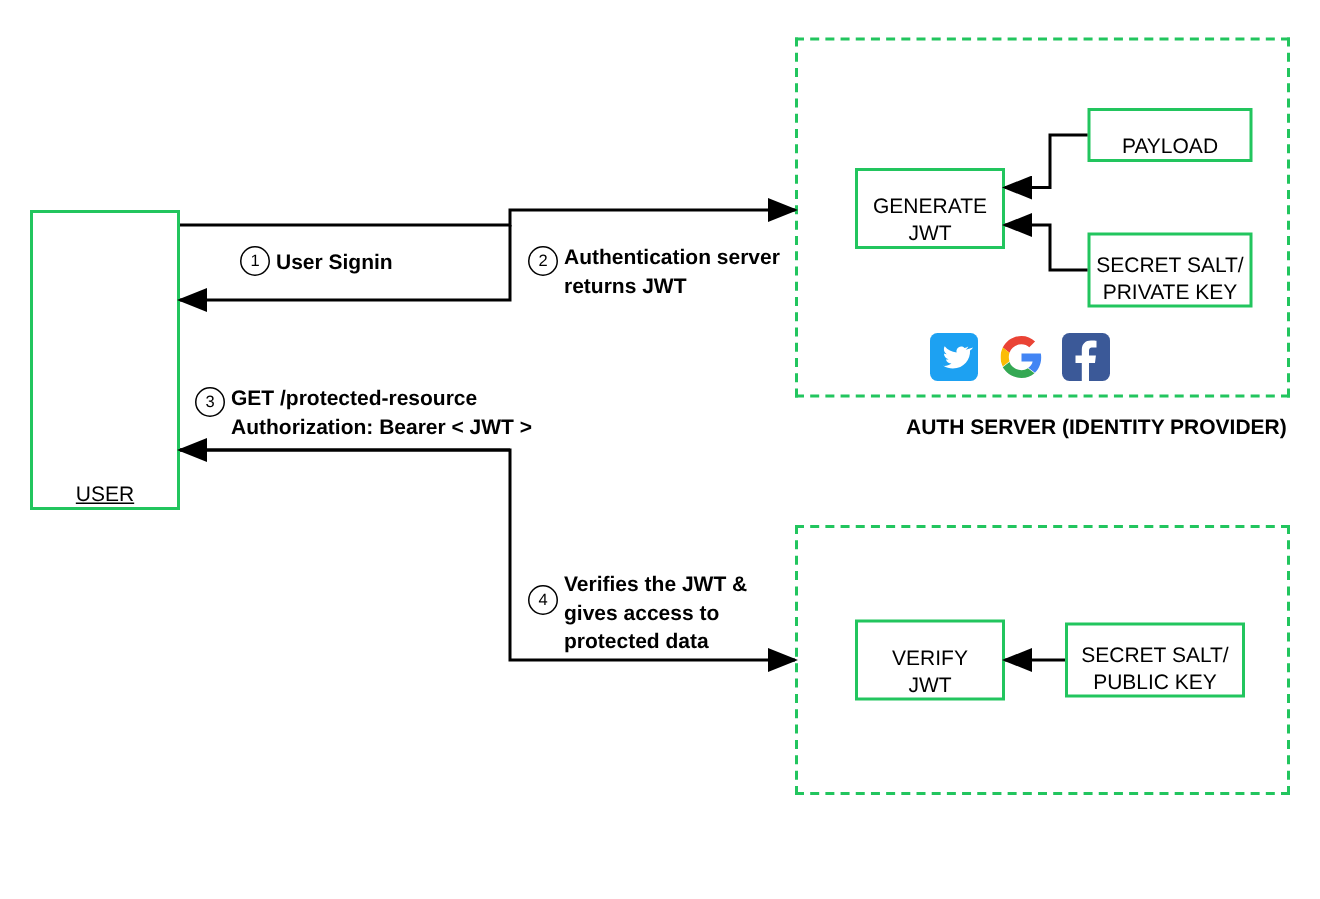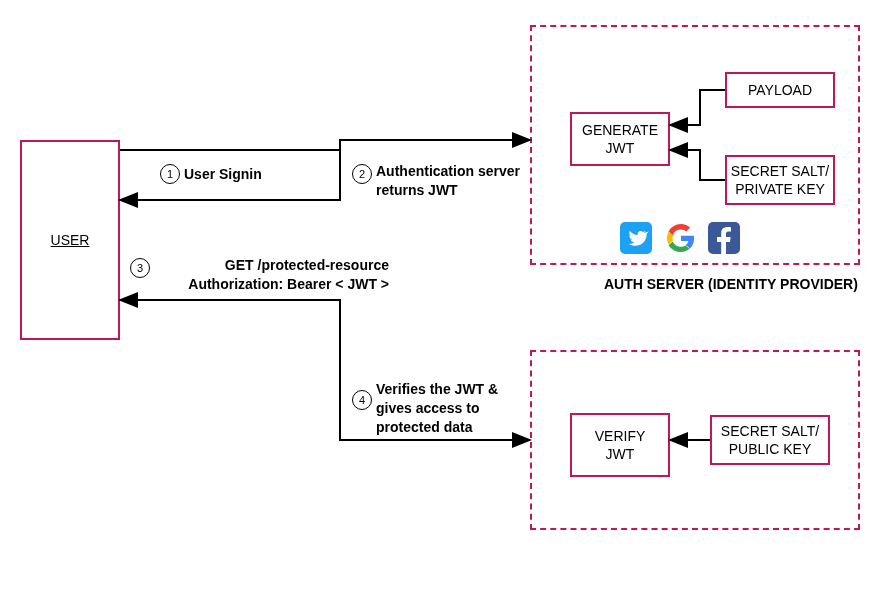--- a/index.html
+++ b/index.html
@@ -11,24 +11,24 @@
     font-family: "Comic Sans MS", "Segoe Script", "Segoe UI", sans-serif;
     color: #000;
   }
   .canvas {
     position: relative;
     width: 880px;
     height: 599px;
   }
   .box {
     position: absolute;
-    border: 2px solid #be185d;
+    border: 2px solid #22c55e;
     box-sizing: border-box;
     display: flex;
-    align-items: center;
+    align-items: flex-end;
     justify-content: center;
     text-align: center;
     font-size: 14px;
     line-height: 1.3;
     background: #fff;
   }
   .dashed {
     border-style: dashed;
   }
   .label {
@@ -109,21 +109,21 @@
   </div>
   <div class="icon" style="left:708px; top:222px;">
     <svg width="32" height="32" viewBox="0 0 32 32">
       <rect x="0" y="0" width="32" height="32" rx="5" fill="#3b5998"></rect>
       <path fill="#fff" d="M18 32V20h4l.6-5H18v-3c0-1.4.4-2.4 2.4-2.4H23V5.2C22.6 5.1 21 5 19.3 5 15.7 5 13.2 7.2 13.2 11.2V15H9v5h4.2v12H18z"></path>
     </svg>
   </div>
 
   <div class="box dashed" style="left:530px; top:350px; width:330px; height:180px; background:transparent;"></div>
 
-  <div class="box" style="left:570px; top:413px; width:100px; height:64px; white-space:pre-line;">
+  <div class="box" style="left:570px; top:413px; width:100px; height:54px; white-space:pre-line;">
     <span style="white-space:pre-line;">VERIFY
 JWT</span>
   </div>
 
   <div class="box" style="left:710px; top:415px; width:120px; height:50px; white-space:pre-line;">
     <span style="white-space:pre-line;">SECRET SALT/
 PUBLIC KEY</span>
   </div>
 
 
@@ -136,21 +136,21 @@
   <div class="step" style="left:130px; top:258px;">
       <span>3</span>
     </div>
   <div class="step" style="left:352px; top:390px;">
       <span>4</span>
     </div>
 
   <div class="label" style="left:184px; top:165px;">User Signin</div>
   <div class="label multiline" style="left:376px; top:162px; width:150px; white-space:pre-line;">Authentication server
 returns JWT</div>
-  <div class="label multiline" style="left:169px; top:256px; width:220px; white-space:pre-line;text-align:right;">GET /protected-resource
+  <div class="label multiline" style="left:154px; top:256px; width:220px; white-space:pre-line;">GET /protected-resource
 Authorization: Bearer  &lt; JWT &gt;</div>
   <div class="label multiline" style="left:376px; top:380px; width:150px; white-space:pre-line;">Verifies the JWT &amp;
 gives access to
 protected data</div>
 
   <svg class="arrows">
     <defs>
       <marker id="arrowhead" markerWidth="10" markerHeight="8" refX="9" refY="4" orient="auto">
         <polygon points="0 0, 10 4, 0 8" fill="#000"></polygon>
       </marker>

